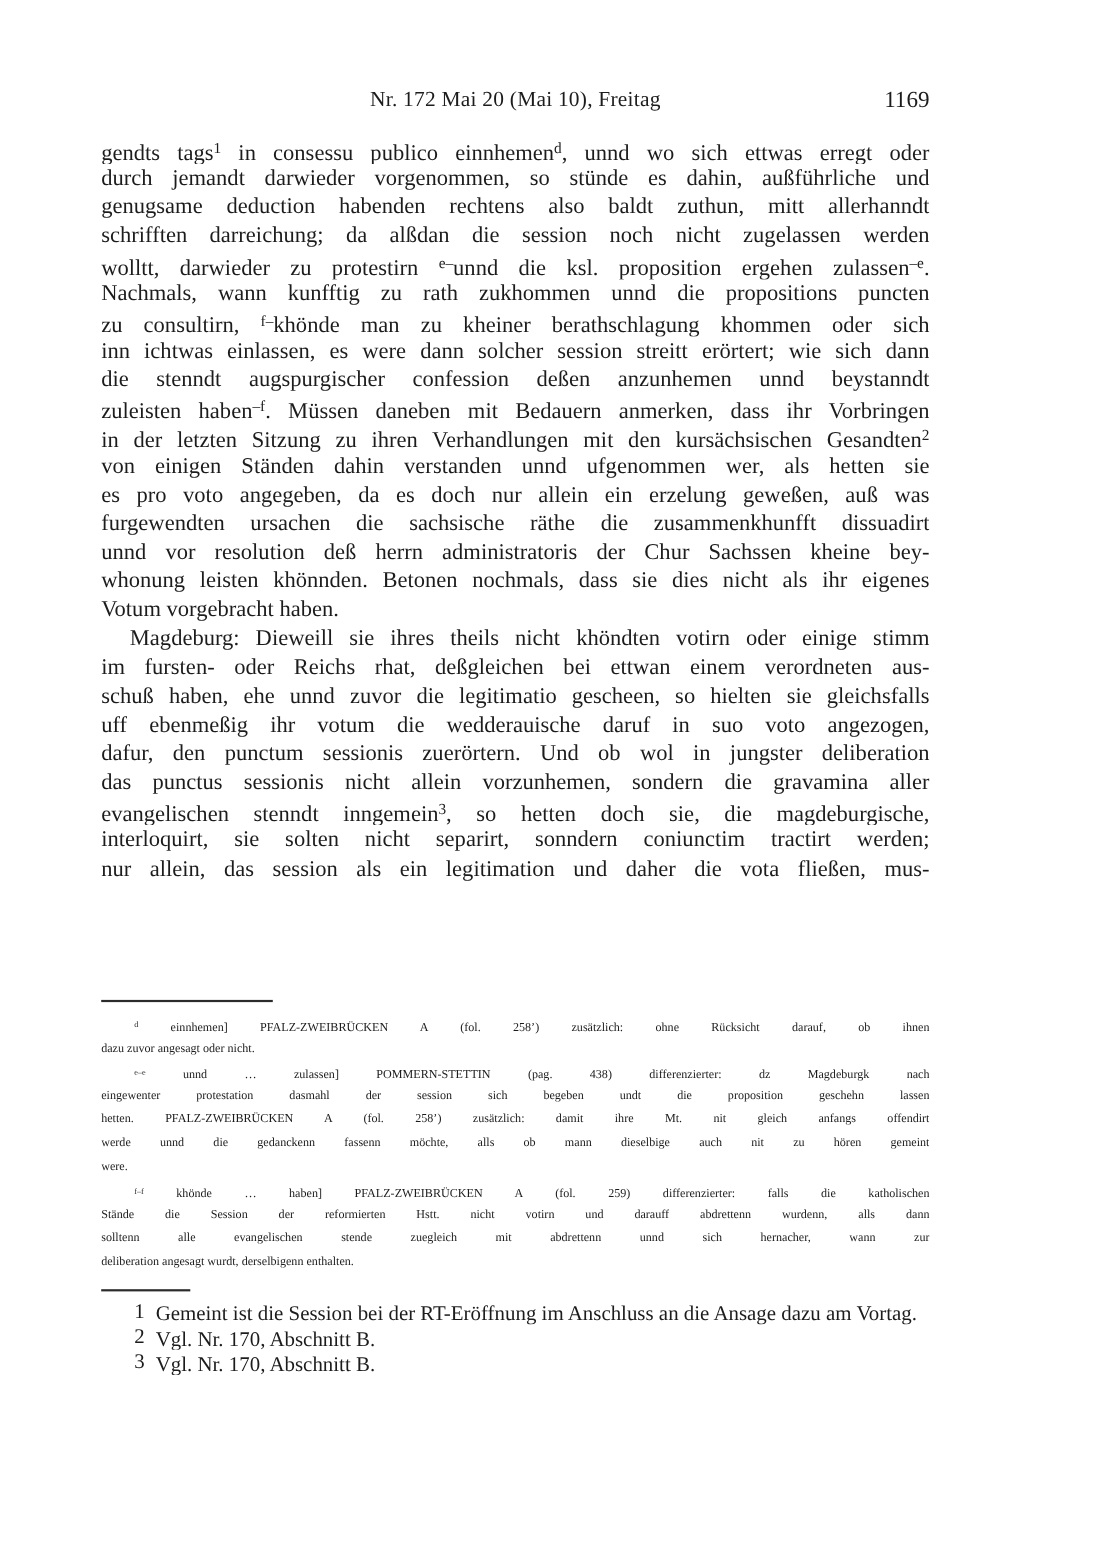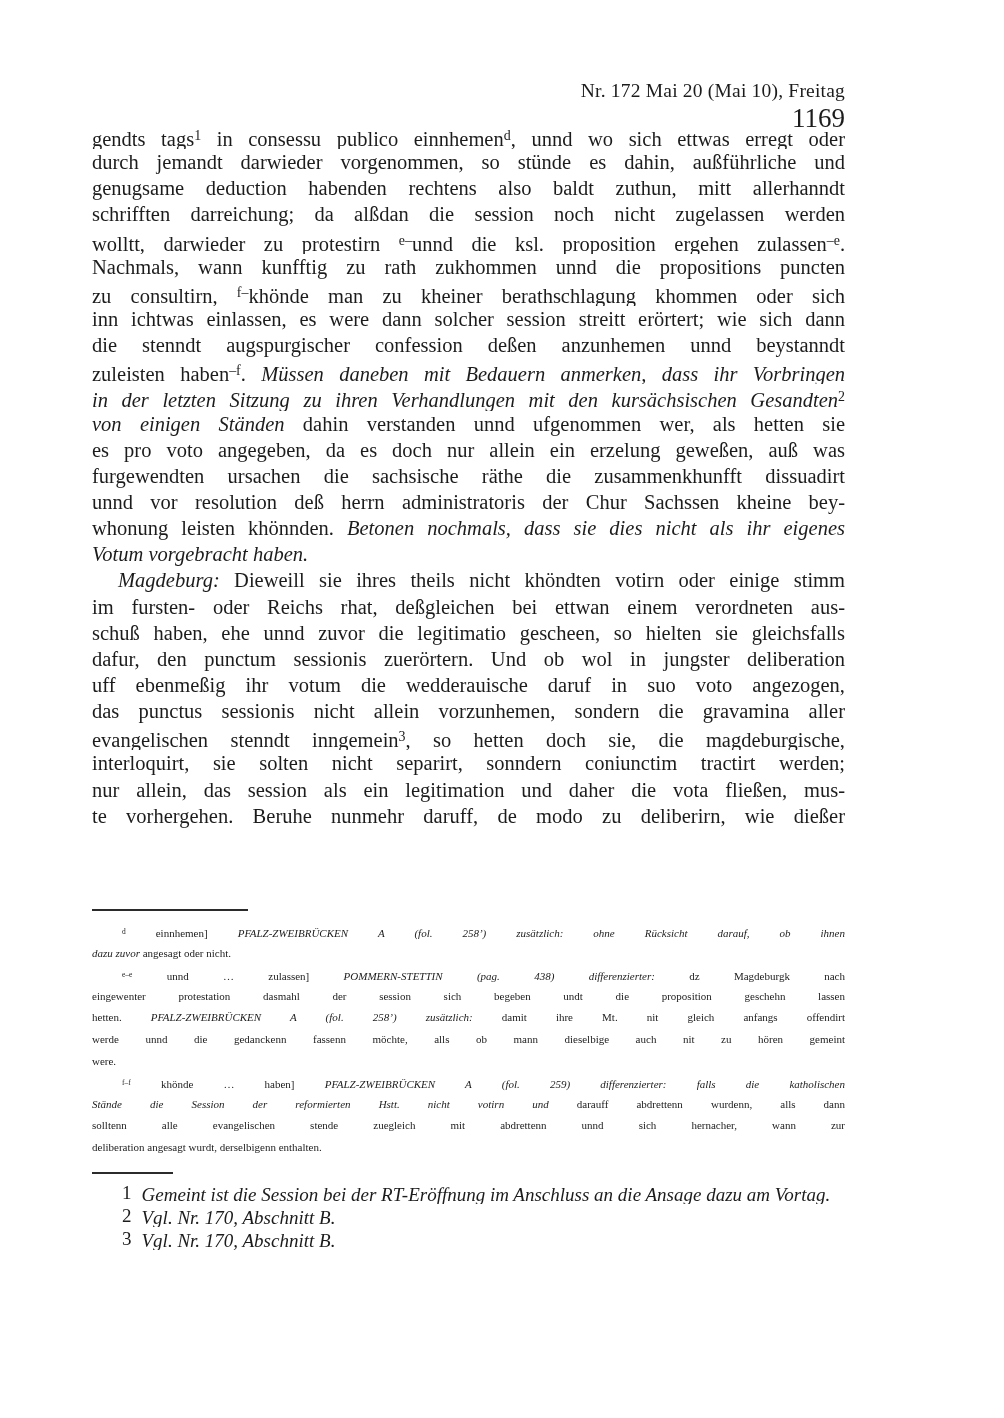--- a/index.html
+++ b/index.html
@@ -14,43 +14,42 @@
   }
   #header {
     position: absolute;
     left: 92px; top: 79px;
     width: 753px; height: 26px;
     font-size: 19.5px;
     line-height: 24px;
   }
   #header .title {
     display: block;
-    text-align: right;
+    text-align: center;
     letter-spacing: 0.2px;
   }
   #header .pagenum {
     position: absolute;
     right: 0; top: -1px;
-    font-size: 27px;
-    margin-top: 28px;
+    font-size: 21px;
   }
   .lines-block { position: absolute; left: 92px; width: 753px; }
   #body-text   { top: 123px;  font-size: 20.5px; }
   #body-text .tl   { line-height: 26.15px; height: 26.15px; }
   #footnotes-a { top: 921px;  font-size: 11px; }
   #footnotes-a .tl { line-height: 21.6px; height: 21.6px; }
   #footnotes-n { top: 1181px; font-size: 19px; }
   #footnotes-n .tl { line-height: 23px; height: 23px; }
   .tl {
     text-align: justify;
     text-align-last: justify;
     overflow: hidden;
   }
   .tl.last { text-align-last: left; }
-  .i   { font-style: italic; }
+  .i   { }
   .sup { font-size: 68%; vertical-align: 0.45em; }
   .num { vertical-align: 0.12em; margin-right: 10px; }
   .sep {
     position: absolute;
     left: 92px;
     height: 2px;
     background: #2b2b2b;
   }
   #sep1 { top: 909px;  width: 156px; }
   #sep2 { top: 1172px; width: 81px; }
@@ -78,27 +77,26 @@
       <div class="tl"><span class="i">in der letzten Sitzung zu ihren Verhandlungen mit den kursächsischen Gesandten</span><span class="sup">2</span></div>
       <div class="tl"><span class="i">von einigen Ständen</span><span> dahin verstanden unnd ufgenommen wer, als hetten sie</span></div>
       <div class="tl"><span>es pro voto angegeben, da es doch nur allein ein erzelung geweßen, auß was</span></div>
       <div class="tl"><span>furgewendten ursachen die sachsische räthe die zusammenkhunfft dissuadirt</span></div>
       <div class="tl"><span>unnd vor resolution deß herrn administratoris der Chur Sachssen kheine bey-</span></div>
       <div class="tl"><span>whonung leisten khönnden. </span><span class="i">Betonen nochmals, dass sie dies nicht als ihr eigenes</span></div>
       <div class="tl last"><span class="i">Votum vorgebracht haben.</span></div>
       <div class="tl" style="text-indent: 26px;"><span class="i">Magdeburg:</span><span> Dieweill sie ihres theils nicht khöndten votirn oder einige stimm</span></div>
       <div class="tl"><span>im fursten- oder Reichs rhat, deßgleichen bei ettwan einem verordneten aus-</span></div>
       <div class="tl"><span>schuß haben, ehe unnd zuvor die legitimatio gescheen, so hielten sie gleichsfalls</span></div>
+      <div class="tl"><span>uff ebenmeßig ihr votum die wedderauische daruf in suo voto angezogen,</span></div>
       <div class="tl"><span>dafur, den punctum sessionis zuerörtern. Und ob wol in jungster deliberation</span></div>
-      <div class="tl"><span>uff ebenmeßig ihr votum die wedderauische daruf in suo voto angezogen,</span></div>
       <div class="tl"><span>das punctus sessionis nicht allein vorzunhemen, sondern die gravamina aller</span></div>
       <div class="tl"><span>evangelischen stenndt inngemein</span><span class="sup">3</span><span>, so hetten doch sie, die magdeburgische,</span></div>
       <div class="tl"><span>interloquirt, sie solten nicht separirt, sonndern coniunctim tractirt werden;</span></div>
       <div class="tl"><span>nur allein, das session als ein legitimation und daher die vota fließen, mus-</span></div>
-      <div class="tl"><span>te vorhergehen. Beruhe nunmehr daruff, de modo zu deliberirn, wie dießer</span></div>
     </div>
 
   <div id="sep1" class="sep"></div>
 
   <div id="footnotes-a" class="lines-block">
       <div class="tl" style="text-indent: 30px;"><span class="sup">d</span><span> einnhemen] </span><span class="i">PFALZ-ZWEIBRÜCKEN A (fol. 258’) zusätzlich: ohne Rücksicht darauf, ob ihnen</span></div>
       <div class="tl last"><span class="i">dazu zuvor</span><span> angesagt oder nicht.</span></div>
       <div class="tl" style="text-indent: 30px;"><span class="sup">e–e</span><span> unnd … zulassen] </span><span class="i">POMMERN-STETTIN (pag. 438) differenzierter:</span><span> dz Magdeburgk nach</span></div>
       <div class="tl"><span>eingewenter protestation dasmahl der session sich begeben undt die proposition geschehn lassen</span></div>
       <div class="tl"><span>hetten. </span><span class="i">PFALZ-ZWEIBRÜCKEN A (fol. 258’) zusätzlich:</span><span> damit ihre Mt. nit gleich anfangs offendirt</span></div>

